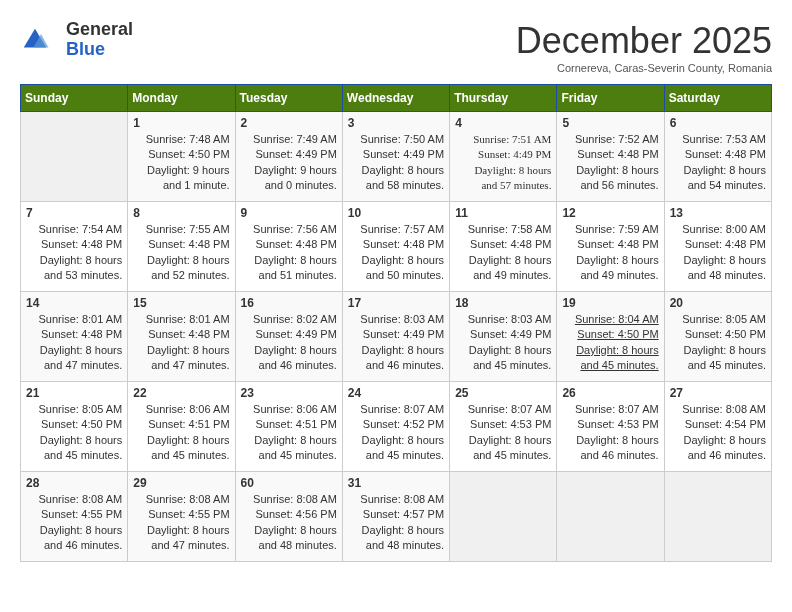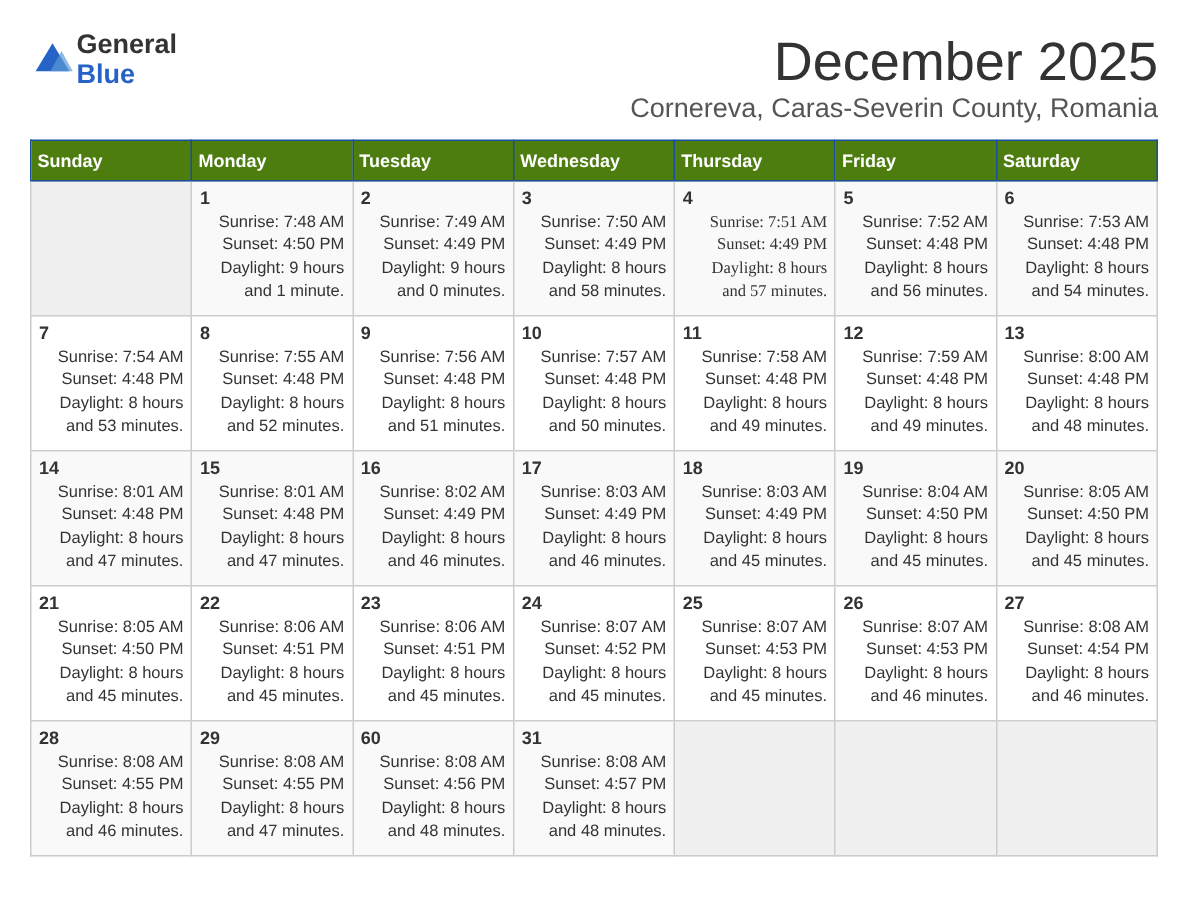--- a/index.html
+++ b/index.html
@@ -12,21 +12,21 @@
     }
     .header-section {
       display: flex;
       justify-content: space-between;
       align-items: flex-start;
       margin-bottom: 10px;
     }
     .logo {
       display: flex;
       align-items: center;
-      gap: 1px;
+      gap: 16px;
     }
     .logo-text {
       font-size: 18px;
       font-weight: bold;
       color: #333;
       line-height: 1.1;
     }
     .logo-text span {
       color: #2563c7;
     }
@@ -36,21 +36,21 @@
     }
     .title-section {
       text-align: right;
     }
     .calendar-title {
       font-size: 36px;
       font-weight: normal;
       color: #333;
     }
     .calendar-subtitle {
-      font-size: 18px;
+      font-size: 11px;
       color: #555;
     }
     table {
       width: 100%;
       border-collapse: collapse;
       font-size: 11px;
     }
     thead tr th {
       background-color: #4d7c0f;
       color: #fff;
@@ -249,21 +249,21 @@
         </td>
         <td>
           <span class="day-number">18</span>
           <div class="day-info" style="white-space: pre-line;">Sunrise: 8:03 AM
 Sunset: 4:49 PM
 Daylight: 8 hours
 and 45 minutes.</div>
         </td>
         <td>
           <span class="day-number">19</span>
-          <div class="day-info" style="white-space: pre-line;">Sunrise: 8:04 AM
+          <div class="day-info" style="white-space: pre-line; text-decoration: underline;">Sunrise: 8:04 AM
 Sunset: 4:50 PM
 Daylight: 8 hours
 and 45 minutes.</div>
         </td>
         <td>
           <span class="day-number">20</span>
           <div class="day-info" style="white-space: pre-line;">Sunrise: 8:05 AM
 Sunset: 4:50 PM
 Daylight: 8 hours
 and 45 minutes.</div>

